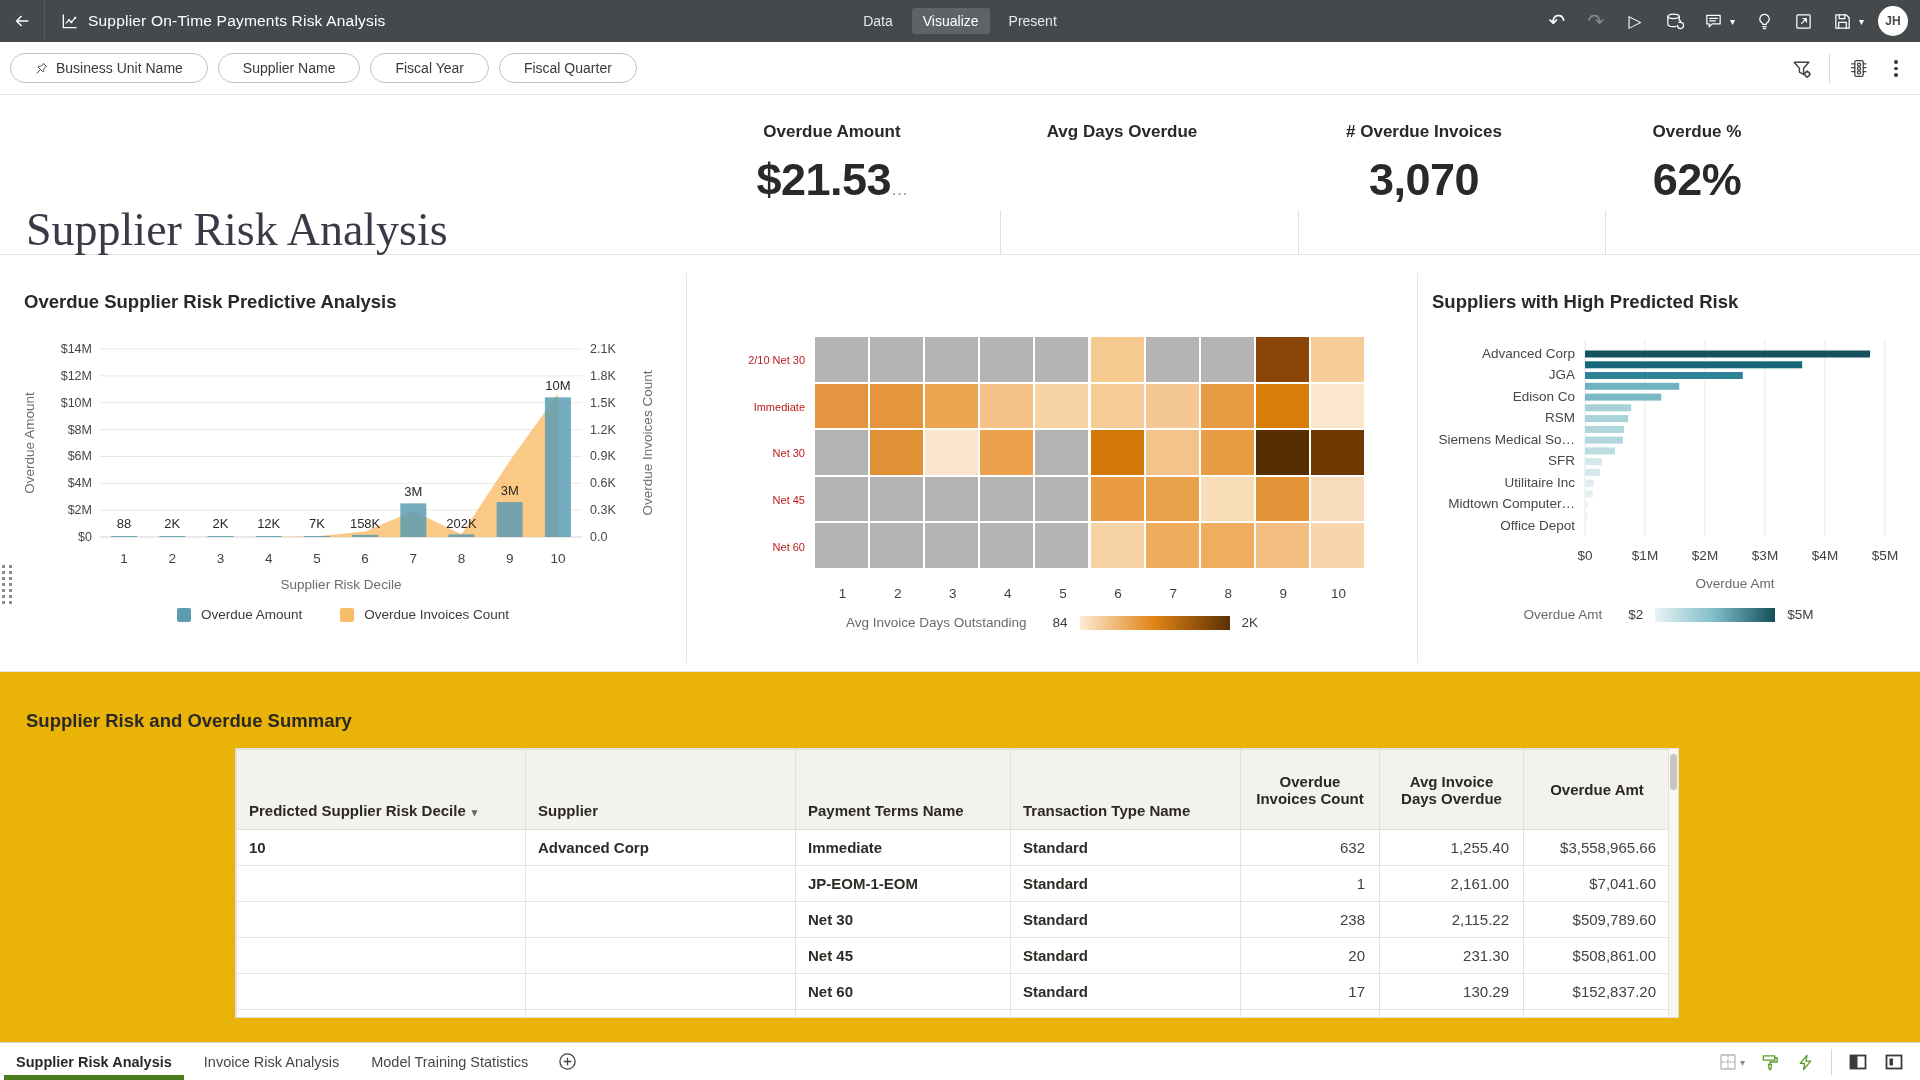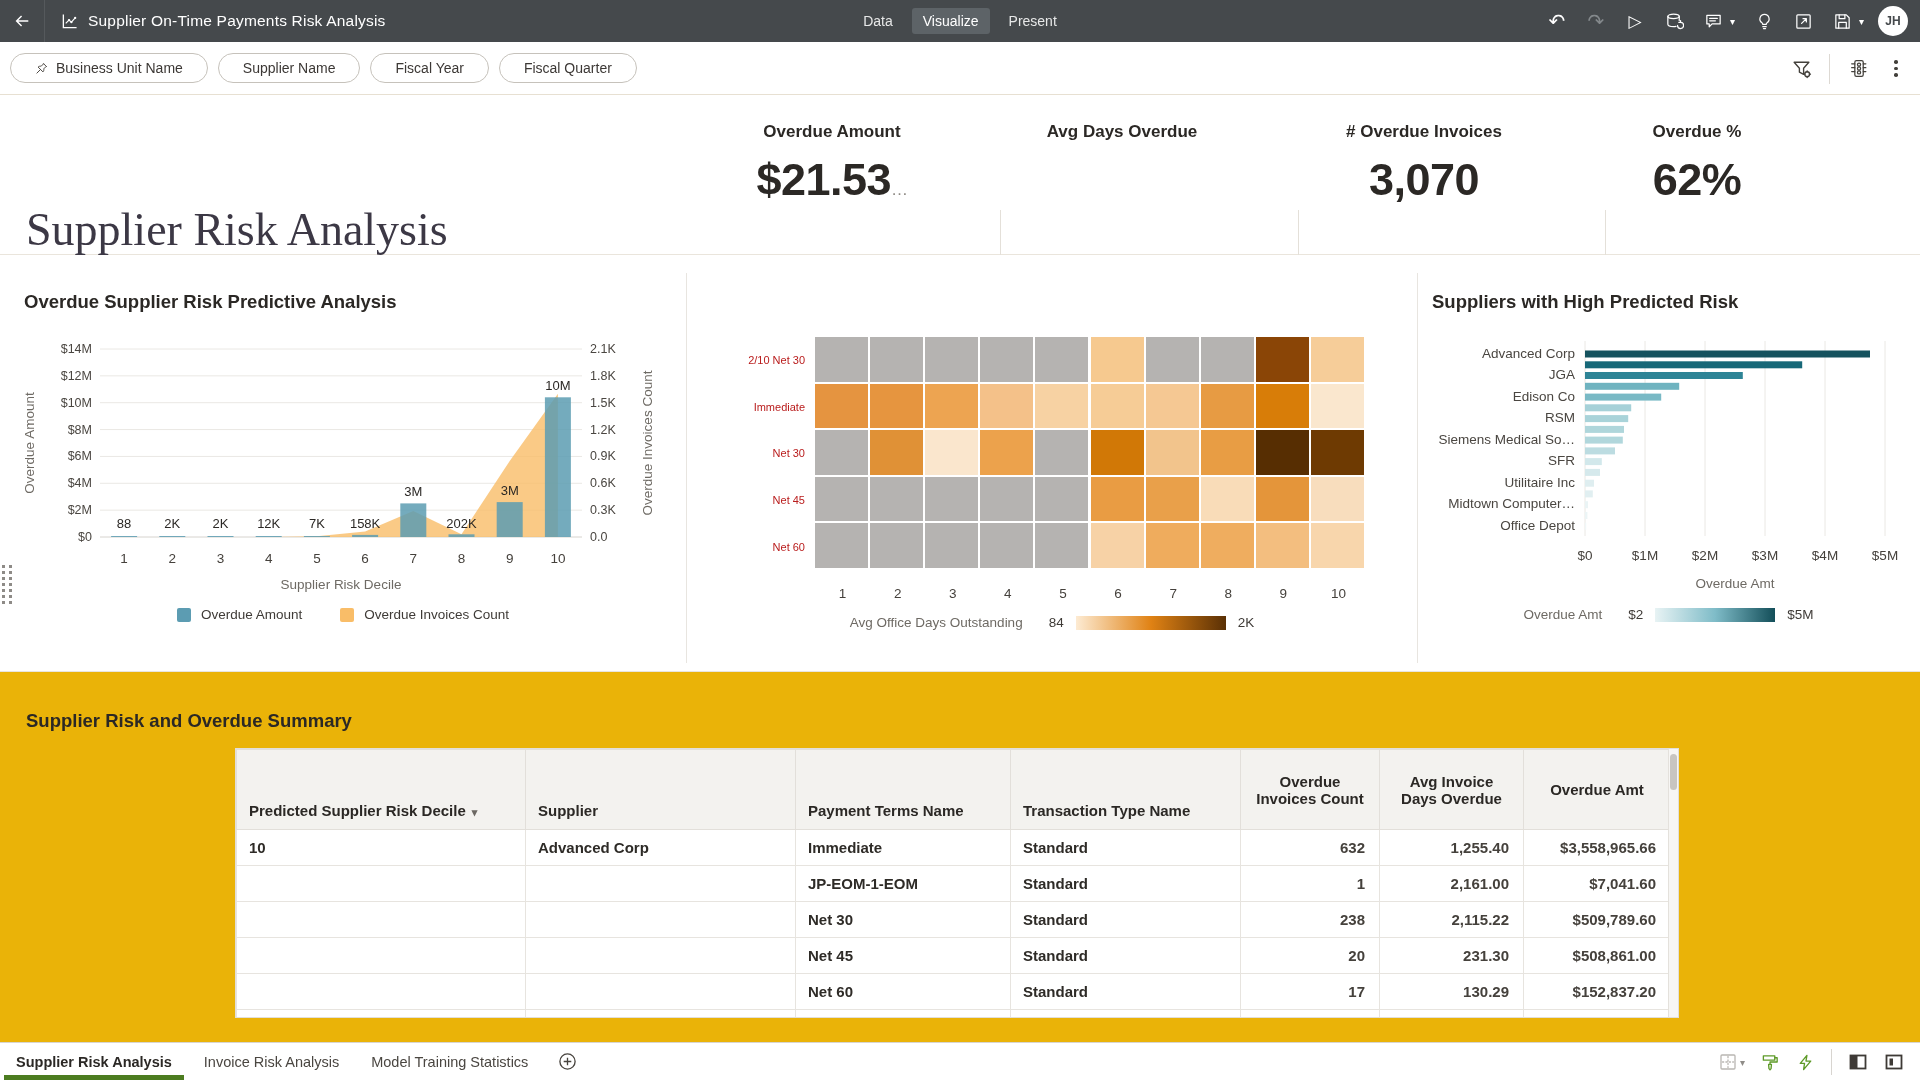--- a/index.html
+++ b/index.html
@@ -82,21 +82,21 @@
   
   .table-section { position:absolute; left:0; top:672px; width:1920px; height:370px; background:#eab308; }
   .section-title { position:absolute; left:26px; top:38px; font-size:18.5px; font-weight:bold; color:#2B2825; }
   .tbl-wrap { position:absolute; left:235px; top:76px; width:1444px; height:270px; overflow:hidden;
     border:1px solid #E2DFDA; }
   table.grid { border-collapse:collapse; table-layout:fixed; width:1434px; }
   table.grid th { background:#F3F2EF; border:1px solid #E2DFDA; font-size:15px; color:#2B2825;
     font-weight:bold; vertical-align:bottom; padding:10px 12px; height:80px; }
   table.grid th.num { text-align:center; vertical-align:middle; }
   table.grid th.txt { text-align:left; }
-  table.grid td { border:1px solid #E7E4DF; font-size:15px; height:36px; padding:2px 12px; background:#fff;font-weight:bold; }
+  table.grid td { border:1px solid #E7E4DF; font-size:15px; height:36px; padding:2px 12px; background:#fff; }
   table.grid td.txt { font-weight:bold; color:#2E2B27; }
   table.grid td.num { text-align:right; color:#45413C; padding-right:14px; }
   .sort-caret { font-size:11px; color:#6B6762; margin-left:6px; }
   .tbl-scroll { position:absolute; right:0; top:0; width:10px; height:270px; background:#F7F6F4;
     border-left:1px solid #E4E1DC; }
   .tbl-thumb { position:absolute; left:1px; top:5px; width:7px; height:36px; border-radius:4px; background:#C8C5C1; }
 
   
   .footer { position:absolute; left:0; top:1042px; width:1920px; height:38px; background:#fff;
     border-top:1px solid #D8D5D0; display:flex; align-items:center; }
@@ -399,21 +399,21 @@
           <div class="hm-collabel" style="left:183.1px;width:55.1px;top:331.0px">2</div>
           <div class="hm-collabel" style="left:238.2px;width:55.1px;top:331.0px">3</div>
           <div class="hm-collabel" style="left:293.3px;width:55.1px;top:331.0px">4</div>
           <div class="hm-collabel" style="left:348.4px;width:55.1px;top:331.0px">5</div>
           <div class="hm-collabel" style="left:403.5px;width:55.1px;top:331.0px">6</div>
           <div class="hm-collabel" style="left:458.6px;width:55.1px;top:331.0px">7</div>
           <div class="hm-collabel" style="left:513.7px;width:55.1px;top:331.0px">8</div>
           <div class="hm-collabel" style="left:568.8px;width:55.1px;top:331.0px">9</div>
           <div class="hm-collabel" style="left:623.9px;width:55.1px;top:331.0px">10</div>
           <div class="grad-legend" style="top:360px">
-        <span class="lg-label">Avg Office Days Outstanding</span>
+        <span class="lg-label">Avg Invoice Days Outstanding</span>
         <span>84</span>
         <span class="lg-grad" style="background:linear-gradient(90deg, #FDEBD3,#E08214,#5A3005)"></span>
         <span>2K</span>
           </div>
         </div>
     </div>
     <div class="vdiv" style="left:1417px"></div>
     <div class="panel" id="panel-hbar" style="left:1417px;width:503px">
       <div class="panel-title" style="left:15px">Suppliers with High Predicted Risk</div>
       <div id="hbar-svg"><svg width="503" height="417">

